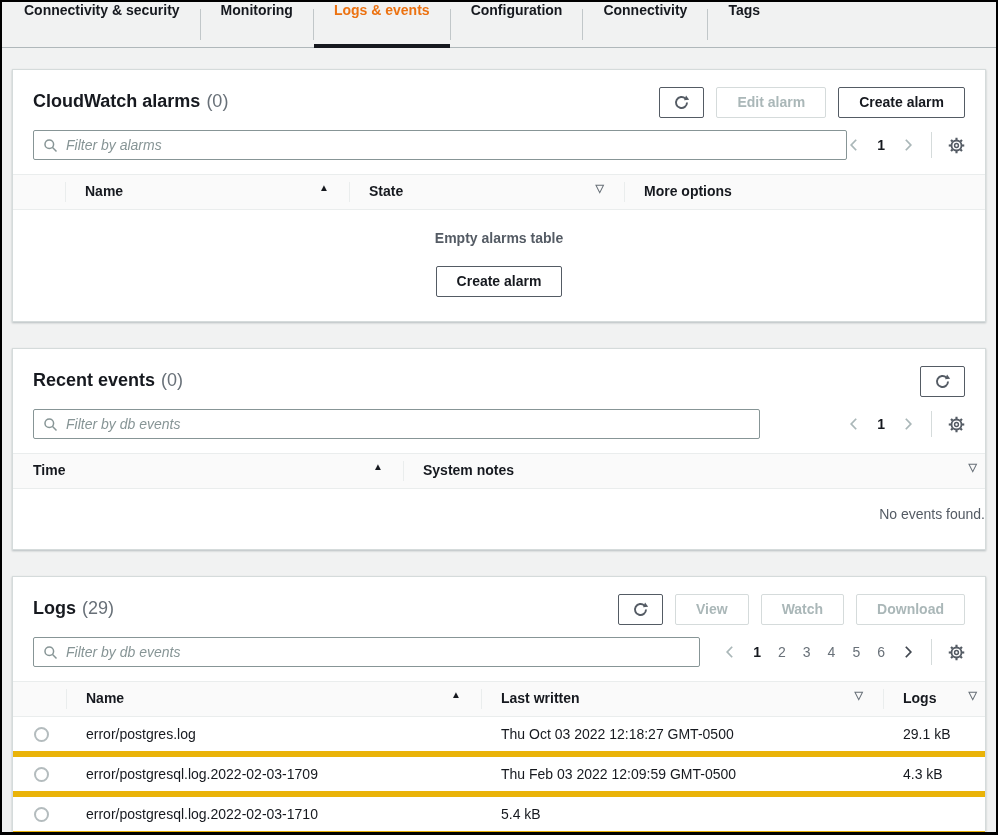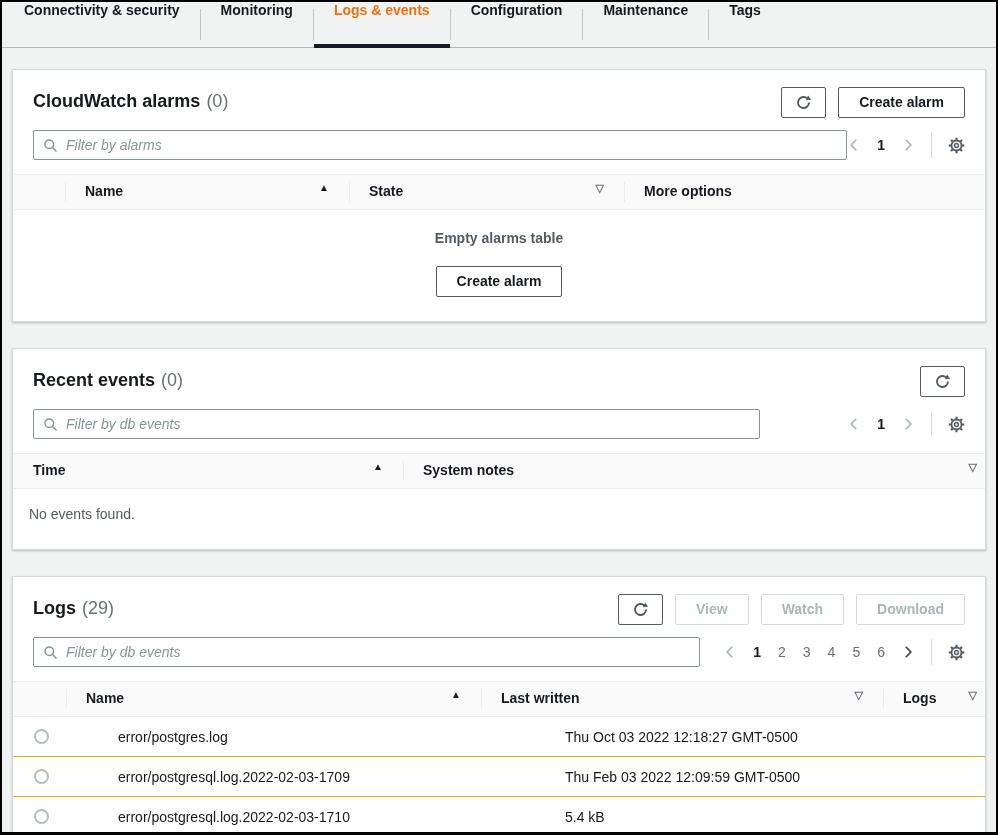--- a/index.html
+++ b/index.html
@@ -83,25 +83,25 @@
   .sort.asc  { color:#16191f; }
   .sort.desc { color:#687078; font-size:11px; }
   .th.tight { padding-right:8px; }
 
   .grid-alarms { grid-template-columns:52px 284px 275px 1fr; }
   .grid-events { grid-template-columns:390px 1fr; }
   .grid-logs   { grid-template-columns:53px 415px 402px 1fr; }
 
   .empty { text-align:center; padding:20px 0 24px; }
   .empty-title { font-weight:700; color:#545b64; margin-bottom:20px; }
-  .empty-text { color:#545b64; padding:17px 16px 27px; text-align:left; }
+  .empty-text { color:#545b64; padding:17px 0 27px; text-align:right; }
 
   .row {
     display:grid; height:40px; align-items:center; background:#fff;
-    border-bottom:1px solid #eab308; cursor:pointer;gap:32px;
+    border-bottom:6px solid #eab308; cursor:pointer;
   }
   .cell { padding:0 20px; white-space:nowrap; overflow:hidden; }
   .cell.sel { padding:0 0 0 21px; display:flex; align-items:center; }
   .radio {
     width:15px; height:15px; border-radius:50%; border:2px solid #b4bcbe; background:#fff; cursor:pointer;
   }
 
   svg.ic { display:block; }
 </style>
 </head>
@@ -120,21 +120,21 @@
     <div class="tabsep"></div>
     <div class="tab active">
         <span>Logs &amp; events</span>
       </div>
     <div class="tabsep"></div>
     <div class="tab">
         <span>Configuration</span>
       </div>
     <div class="tabsep"></div>
     <div class="tab">
-        <span>Maintenance</span>
+        <span>Connectivity</span>
       </div>
     <div class="tabsep"></div>
     <div class="tab">
         <span>Tags</span>
       </div>
   </nav>
 
   <div class="content">
 
     <section class="panel">
@@ -143,20 +143,21 @@
           <span>CloudWatch alarms</span>
           <span class="panel-count">(0)</span>
         </h2>
         <div class="actions">
           <button class="btn icon-btn">
             <svg class="ic" width="17" height="17" viewBox="0 0 16 16">
               <path d="M11.7 4.3 A5.2 5.2 0 1 0 13.2 8" fill="none" stroke="currentColor" stroke-width="1.8"></path>
               <polygon points="10.4,5.9 15.2,5.3 12.3,1.3" fill="currentColor"></polygon>
             </svg>
           </button>
+          <button class="btn disabled">Edit alarm</button>
           <button class="btn">Create alarm</button>
         </div>
       </div>
 
       <div class="toolbar">
         <div class="searchbox w-alarms">
           <svg class="ic" width="15" height="15" viewBox="0 0 16 16">
             <circle cx="6.7" cy="6.7" r="4.6" fill="none" stroke="#879596" stroke-width="1.6"></circle>
             <line x1="10.2" y1="10.2" x2="14.4" y2="14.4" stroke="#879596" stroke-width="1.6"></line>
           </svg>

